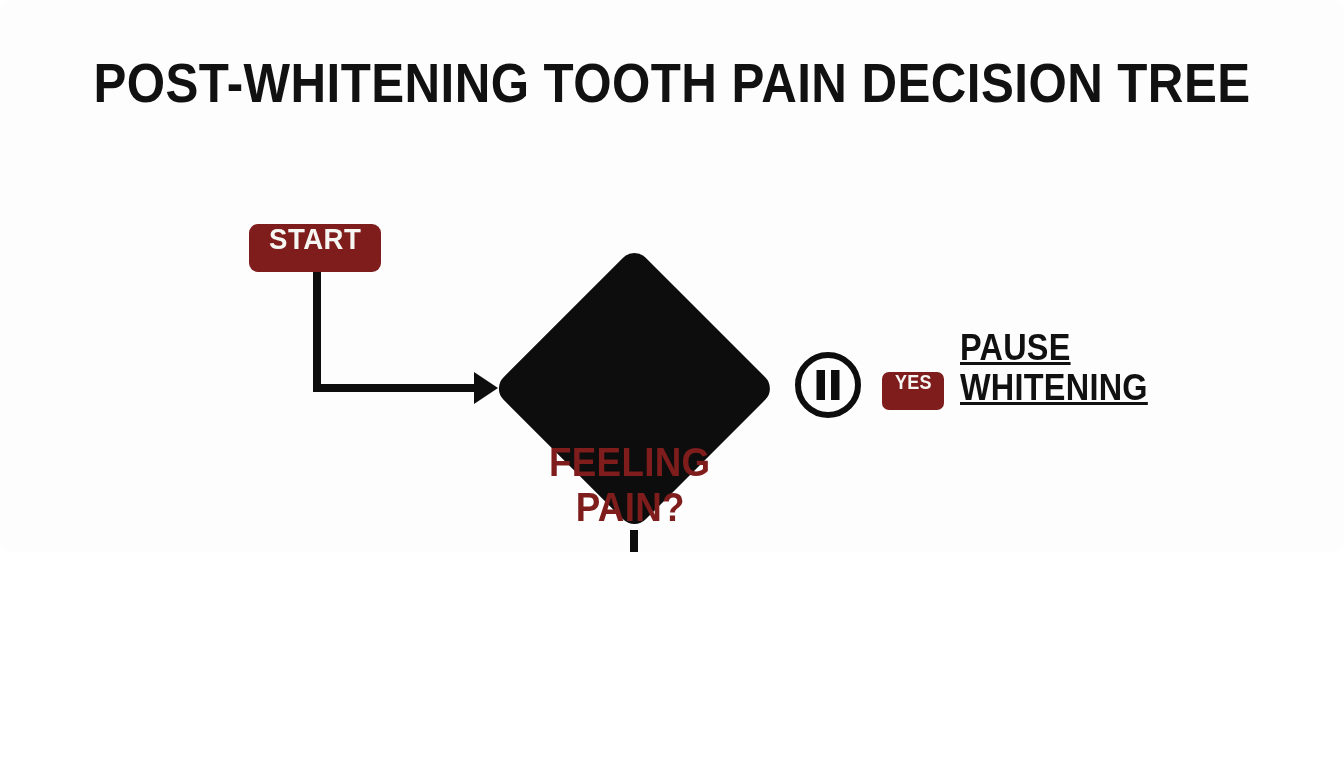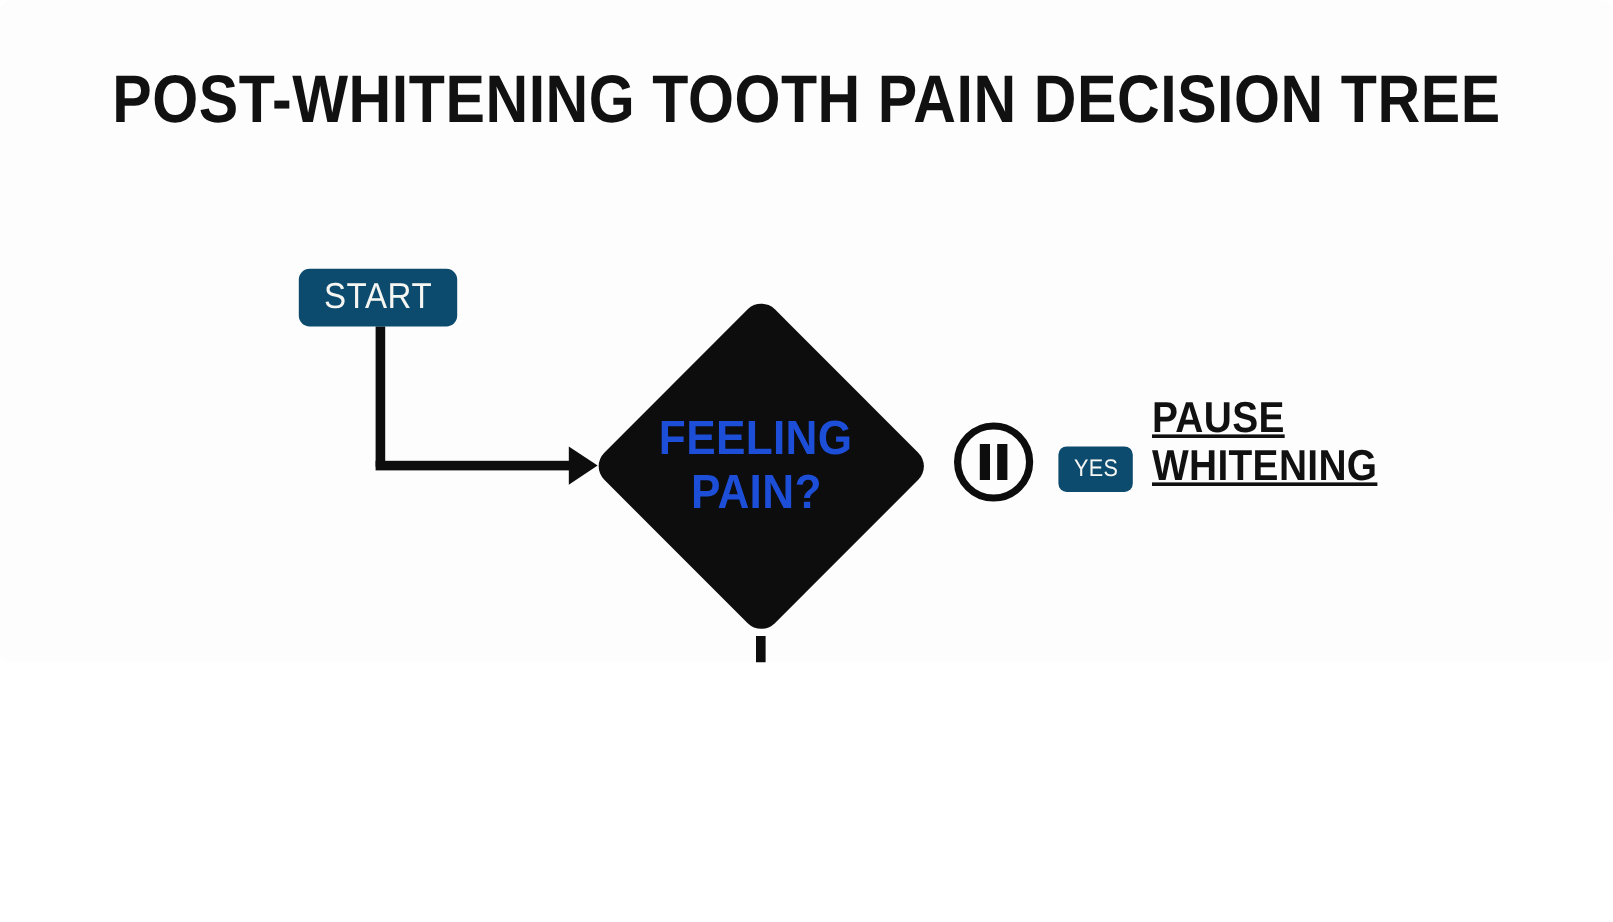--- a/index.html
+++ b/index.html
@@ -33,26 +33,25 @@
     color: #111111;
     transform: scaleX(0.88);
     transform-origin: center top;
     white-space: nowrap;
     line-height: 1.0;
   }
 
   
   .badge {
     position: absolute;
-    background: #0c4a6e;
+    background: #7f1d1d;
     color: #f6f6f2;
     font-family: "Liberation Sans Narrow", "Liberation Sans", sans-serif;
-    font-weight: 400;
+    font-weight: 700;
     display: flex;
-    align-items: center;
     justify-content: center;
     line-height: 1;
     box-sizing: border-box;
   }
 
   #start-node {
     left: 249px;
     top: 224px;
     width: 132px;
     height: 48px;
@@ -105,22 +104,22 @@
   }
   #decision-label {
     position: absolute;
     left: 0;
     top: 0;
     width: 284px;
     height: 284px;
     display: flex;
     flex-direction: column;
     align-items: center;
-    justify-content: center;
-    color: #1d4ed8;
+    justify-content: flex-end;
+    color: #7f1d1d;
     font-family: "Liberation Sans Narrow", "Liberation Sans", sans-serif;
     font-weight: 700;
     font-size: 40px;
     line-height: 1.12;
     letter-spacing: 0.3px;
     text-align: center;
     padding-right: 8px;
     box-sizing: border-box;
   }
   #decision-label > span { display:block; transform: scaleX(0.92); }

